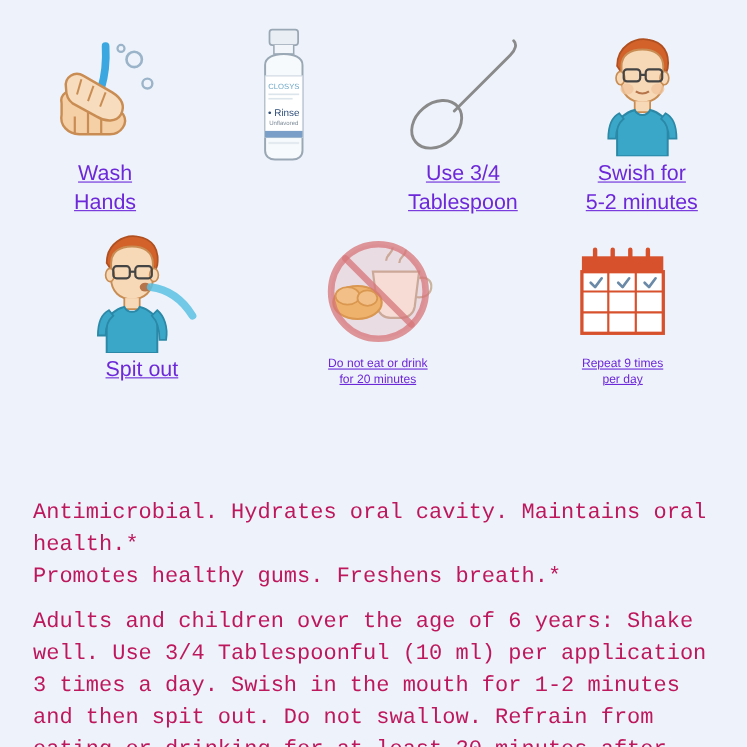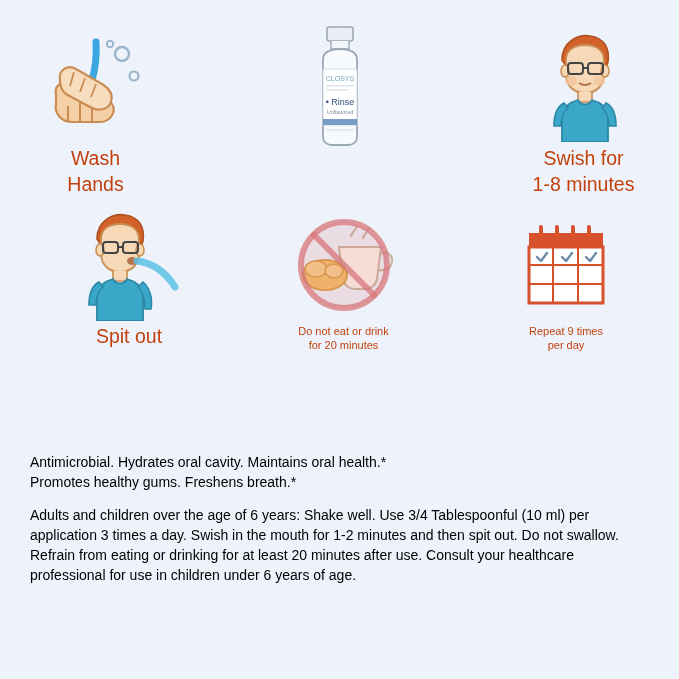--- a/index.html
+++ b/index.html
@@ -36,25 +36,26 @@
     text-align: center;
   }
   .row-1 .step { width: 155px; }
   .icon-box {
     height: 120px;
     display: flex;
     align-items: center;
     justify-content: center;
   }
   .step-label {
-    color: #c2410c;
+    color: #6d28d9;
     font-size: 19.5px;
     line-height: 1.33;
     font-weight: 400;
     white-space: pre-line;
+    text-decoration: underline;
   }
 
   
   .row-2 {
     display: flex;
     padding: 8px 18px 0 18px;
     box-sizing: border-box;
   }
   .row-2 .step { width: 190px; }
   .row-2 .step.s1 { margin-left: 16px; }
@@ -71,24 +72,25 @@
     top: 452px;
   }
   .heading {
     color: #2b2b2b;
     font-size: 15.5px;
     font-weight: 700;
     margin: 0 0 7px 0;
     letter-spacing: .2px;
   }
   .body-text {
-    color: #000000;
-    font-size: 14px;
+    color: #be185d;
+    font-size: 20px;
     line-height: 1.45;
     margin: 0;
+    font-family: Liberation Mono, monospace;
   }
   .spacer { height: 12px; }
   .uses-line { margin: 0; }
 </style>
 </head>
 <body>
 
 <div class="page">
 
   <div class="steps-row row-1">
@@ -134,20 +136,31 @@
           <rect x="21" y="60" width="28" height="1.5" fill="#dde5ec"></rect>
           <rect x="21" y="64" width="22" height="1.5" fill="#dde5ec"></rect>
           <text x="35" y="80" font-family="'Liberation Sans', sans-serif" font-size="9" fill="#2f4f7a" text-anchor="middle">• Rinse</text>
           <text x="35" y="89" font-family="'Liberation Sans', sans-serif" font-size="5.5" fill="#7e8c99" text-anchor="middle">Unflavored</text>
           <rect x="18" y="94" width="34" height="6" fill="#4c7fb5" opacity="0.75"></rect>
           <rect x="21" y="104" width="28" height="2" fill="#e3eaf0"></rect>
         </svg>
       </div>
     </div>
 
+    <div class="step">
+      <div class="icon-box">
+        <svg width="112" height="110" viewBox="0 0 112 110">
+          <path d="M102 6 C105 9 104 14 99 19 L48 70" stroke="#8a8a8a" stroke-width="2.6" fill="none" stroke-linecap="round"></path>
+          <path d="M96 2 C99 5 100 9 97 13 L46 66" stroke="#8a8a8a" stroke-width="2.2" fill="none" stroke-linecap="round" opacity="0"></path>
+          <ellipse cx="32" cy="82" rx="25" ry="19" transform="rotate(-40 32 82)" fill="none" stroke="#8a8a8a" stroke-width="2.6"></ellipse>
+        </svg>
+      </div>
+      <div class="step-label">Use 3/4
+Tablespoon</div>
+    </div>
 
     <div class="step">
       <div class="icon-box">
         <svg width="100" height="112" viewBox="0 0 100 112">
 
           <path d="M28 30 C28 12 44 4 56 6 C70 8 76 18 74 32 L72 38 C70 28 64 22 54 22 C44 22 36 26 32 36 Z" fill="#d2622a" stroke="#b04f1f" stroke-width="1.6"></path>
 
           <path d="M32 30 C32 20 40 15 51 15 C62 15 70 20 70 31 L70 44 C70 56 62 63 51 63 C40 63 32 56 32 44 Z" fill="#f7d9b8" stroke="#c98d53" stroke-width="1.8"></path>
 
           <ellipse cx="31" cy="41" rx="4" ry="6" fill="#f7d9b8" stroke="#c98d53" stroke-width="1.5"></ellipse>
@@ -163,21 +176,21 @@
           <path d="M45 53 Q51 57 57 53" stroke="#b5744a" stroke-width="2" fill="none"></path>
 
           <path d="M44 62 L44 72 L58 72 L58 62" fill="#f7d9b8" stroke="#c98d53" stroke-width="1.6"></path>
 
           <path d="M28 112 L28 86 C28 78 36 72 44 70 C47 76 55 76 58 70 C66 72 74 78 74 86 L74 112 Z" fill="#3aa7c9" stroke="#2b88a6" stroke-width="1.8"></path>
           <path d="M20 96 C20 84 24 76 30 73 L34 78 C29 82 27 89 27 96 Z" fill="#3aa7c9" stroke="#2b88a6" stroke-width="1.6"></path>
           <path d="M82 96 C82 84 78 76 72 73 L68 78 C73 82 75 89 75 96 Z" fill="#3aa7c9" stroke="#2b88a6" stroke-width="1.6"></path>
         </svg>
       </div>
       <div class="step-label">Swish for
-1-8 minutes</div>
+5-2 minutes</div>
     </div>
   </div>
 
   <div class="steps-row row-2">
 
     <div class="step s1">
       <div class="icon-box">
         <svg width="120" height="112" viewBox="0 0 120 112">
 
           <path d="M28 30 C28 12 44 4 56 6 C70 8 76 18 74 32 L72 38 C70 28 64 22 54 22 C44 22 36 26 32 36 Z" fill="#d2622a" stroke="#b04f1f" stroke-width="1.6"></path>

